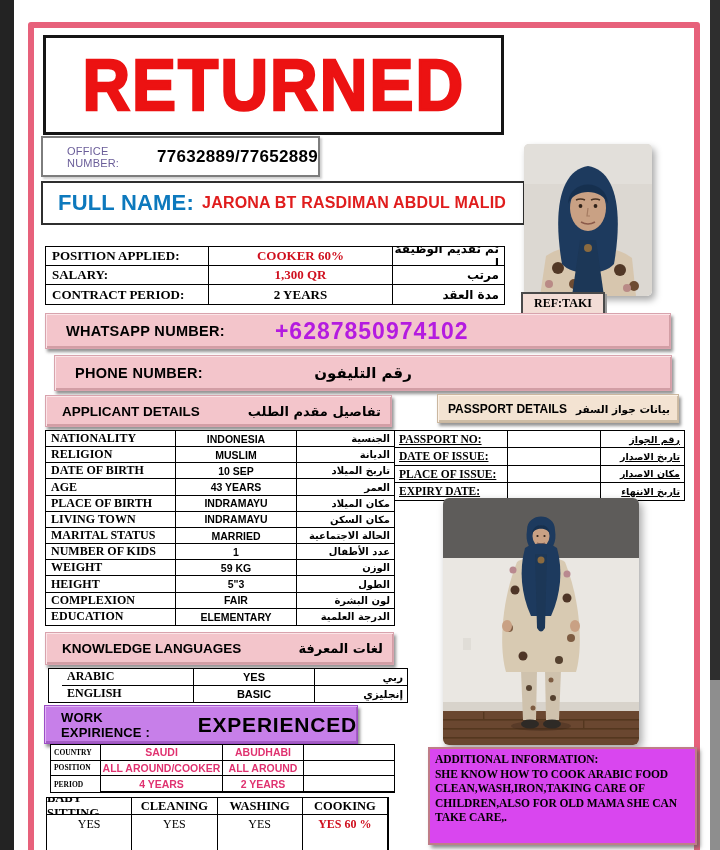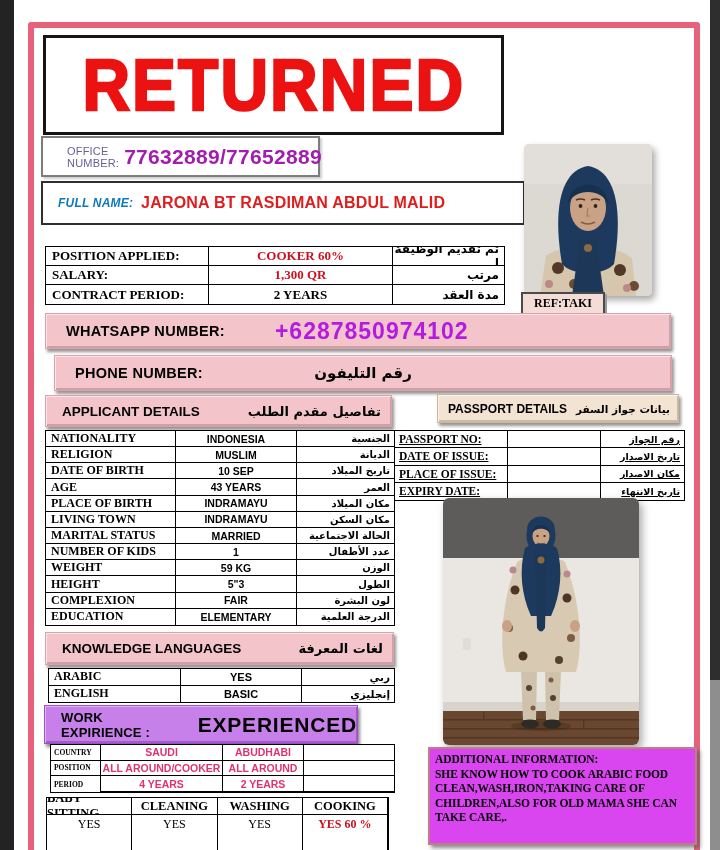--- a/index.html
+++ b/index.html
@@ -18,26 +18,26 @@
   
   #returnedBox{left:43px;top:35px;width:455px;height:94px;border:3px solid #151515;
                display:flex;align-items:center;justify-content:center;background:#fff;}
   #returnedText{font-size:64px;font-weight:bold;color:#ec1212;-webkit-text-stroke:2.2px #ec1212;
                 letter-spacing:2px;transform:scale(1.03,1.14);white-space:nowrap;}
 
   
   #officeBox{left:41px;top:136px;width:251px;height:37px;border:2px solid #7d7d7d;background:#fff;
              display:flex;align-items:center;padding-left:24px;gap:5px;box-shadow:2px 2px 2px #cfcfcf;}
   .office-label{font-size:11px;color:#6a5d99;letter-spacing:.2px;}
-  .office-number{font-size:21px;color:#a21caf;font-weight:600;letter-spacing:.3px;}
+  .office-number{font-size:17px;color:#000000;font-weight:600;letter-spacing:.3px;}
 
   
   #fullnameBox{left:41px;top:181px;width:465px;height:40px;border:2px solid #2f2f2f;background:#fff;
                display:flex;align-items:center;padding-left:15px;gap:8px;}
-  .fn-label{color:#0d79bd;font-size:12px;font-weight:800;letter-spacing:.2px;font-style:italic;}
+  .fn-label{color:#0d79bd;font-size:22px;font-weight:800;letter-spacing:.2px;}
   .fn-value{color:#e01d1d;font-size:16px;font-weight:800;letter-spacing:.2px;white-space:nowrap;}
 
   
   .tbl{display:grid;background:#fff;border:1.8px solid #000;}
   .trow{display:contents;}
   .cell{border-right:1.4px solid #000;border-bottom:1.4px solid #000;display:flex;align-items:center;overflow:hidden;}
   .cell.ca{border-right:none;}
   .tbl .trow:last-child .cell{border-bottom:none;}
   .red{color:#cf101f !important;font-weight:700;}
 
@@ -89,21 +89,21 @@
   #ppTable{left:394px;top:430px;width:289px;height:69px;grid-template-columns:113px 93px 1fr;grid-template-rows:repeat(4,1fr);text-decoration:underline;}
   #ppTable .cl{font:700 11.5px "Liberation Serif",serif;padding-left:4px;white-space:nowrap;}
   #ppTable .cv{justify-content:center;}
   #ppTable .ca{font:700 9.5px "DejaVu Sans",sans-serif;direction:rtl;padding-right:4px;}
 
   
   #fullbody{left:443px;top:498px;width:196px;height:247px;border-radius:6px;overflow:hidden;
             box-shadow:3px 4px 8px rgba(0,0,0,.35);}
 
   
-  #langTable{left:48px;top:668px;width:345px;height:33px;grid-template-columns:132px 121px 1fr;grid-template-rows:repeat(2,1fr);}
+  #langTable{left:48px;top:668px;width:345px;height:33px;grid-template-columns:132px 121px 1fr;grid-template-rows:repeat(2,1fr);padding-left:13px;}
   #langTable .cl{font:700 12px "Liberation Serif",serif;padding-left:5px;}
   #langTable .cv{font:700 11px "Liberation Sans",sans-serif;justify-content:center;}
   #langTable .ca{font:700 10.5px "DejaVu Sans",sans-serif;direction:rtl;padding-right:4px;}
 
   
   #workTable{left:50px;top:744px;width:343px;height:47px;grid-template-columns:50px 122px 81px 1fr;grid-template-rows:repeat(3,1fr);}
   #workTable .cl{font:700 7.5px "Liberation Serif",serif;padding-left:3px;border-right:1.4px solid #000;}
   #workTable .cw{font:700 10.5px "Liberation Sans",sans-serif;justify-content:center;color:#e03270;border-right:1.4px solid #000;border-bottom:1.4px solid #000;}
   #workTable .cw3{border-right:none;}
 

